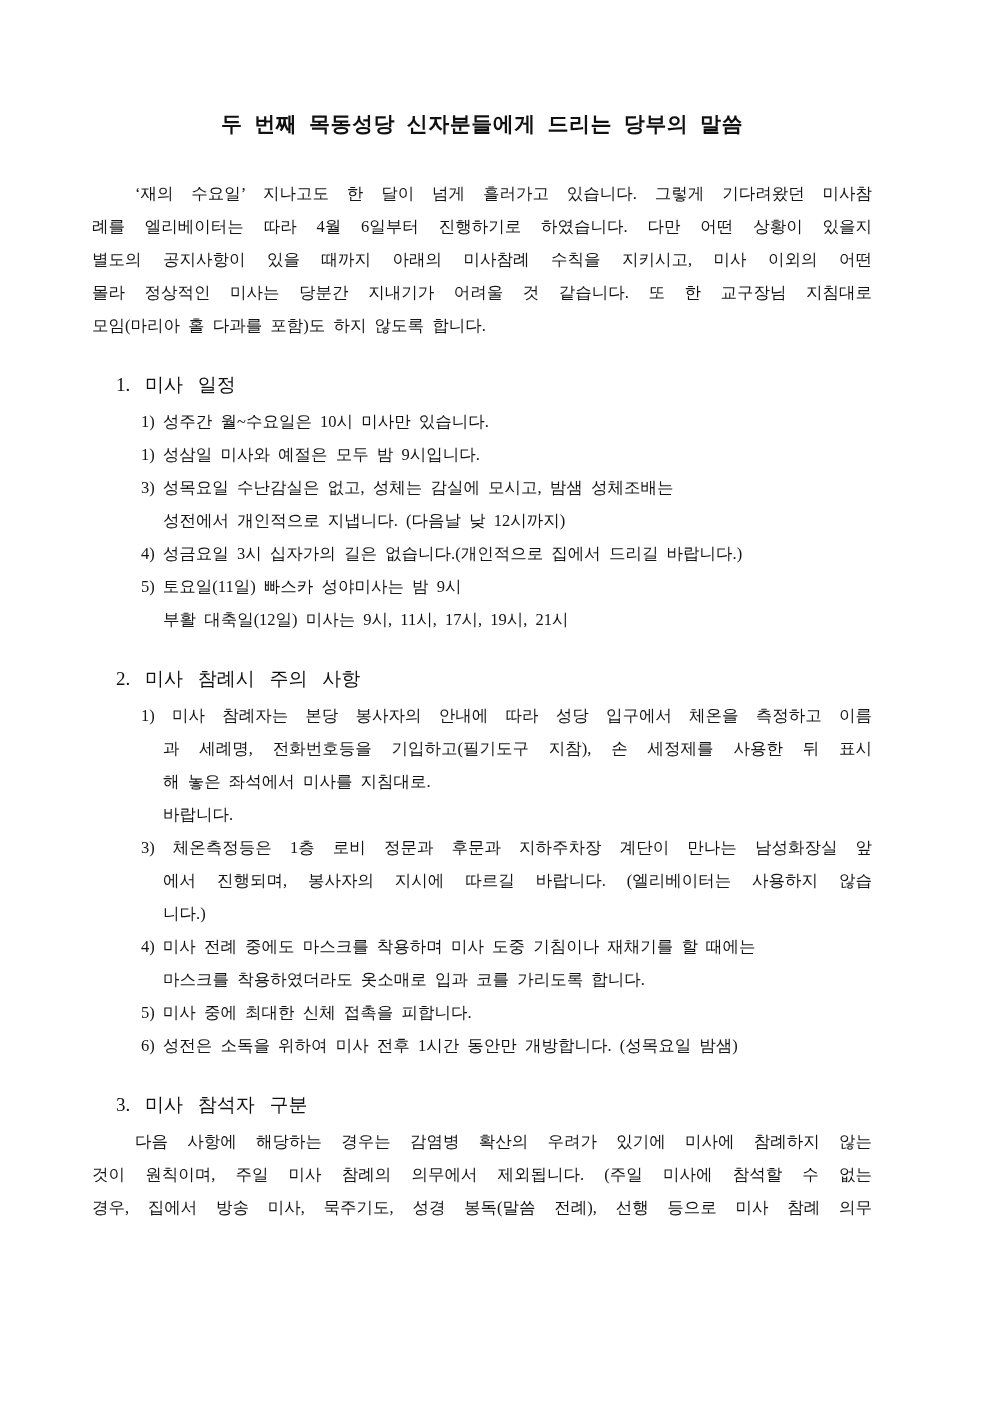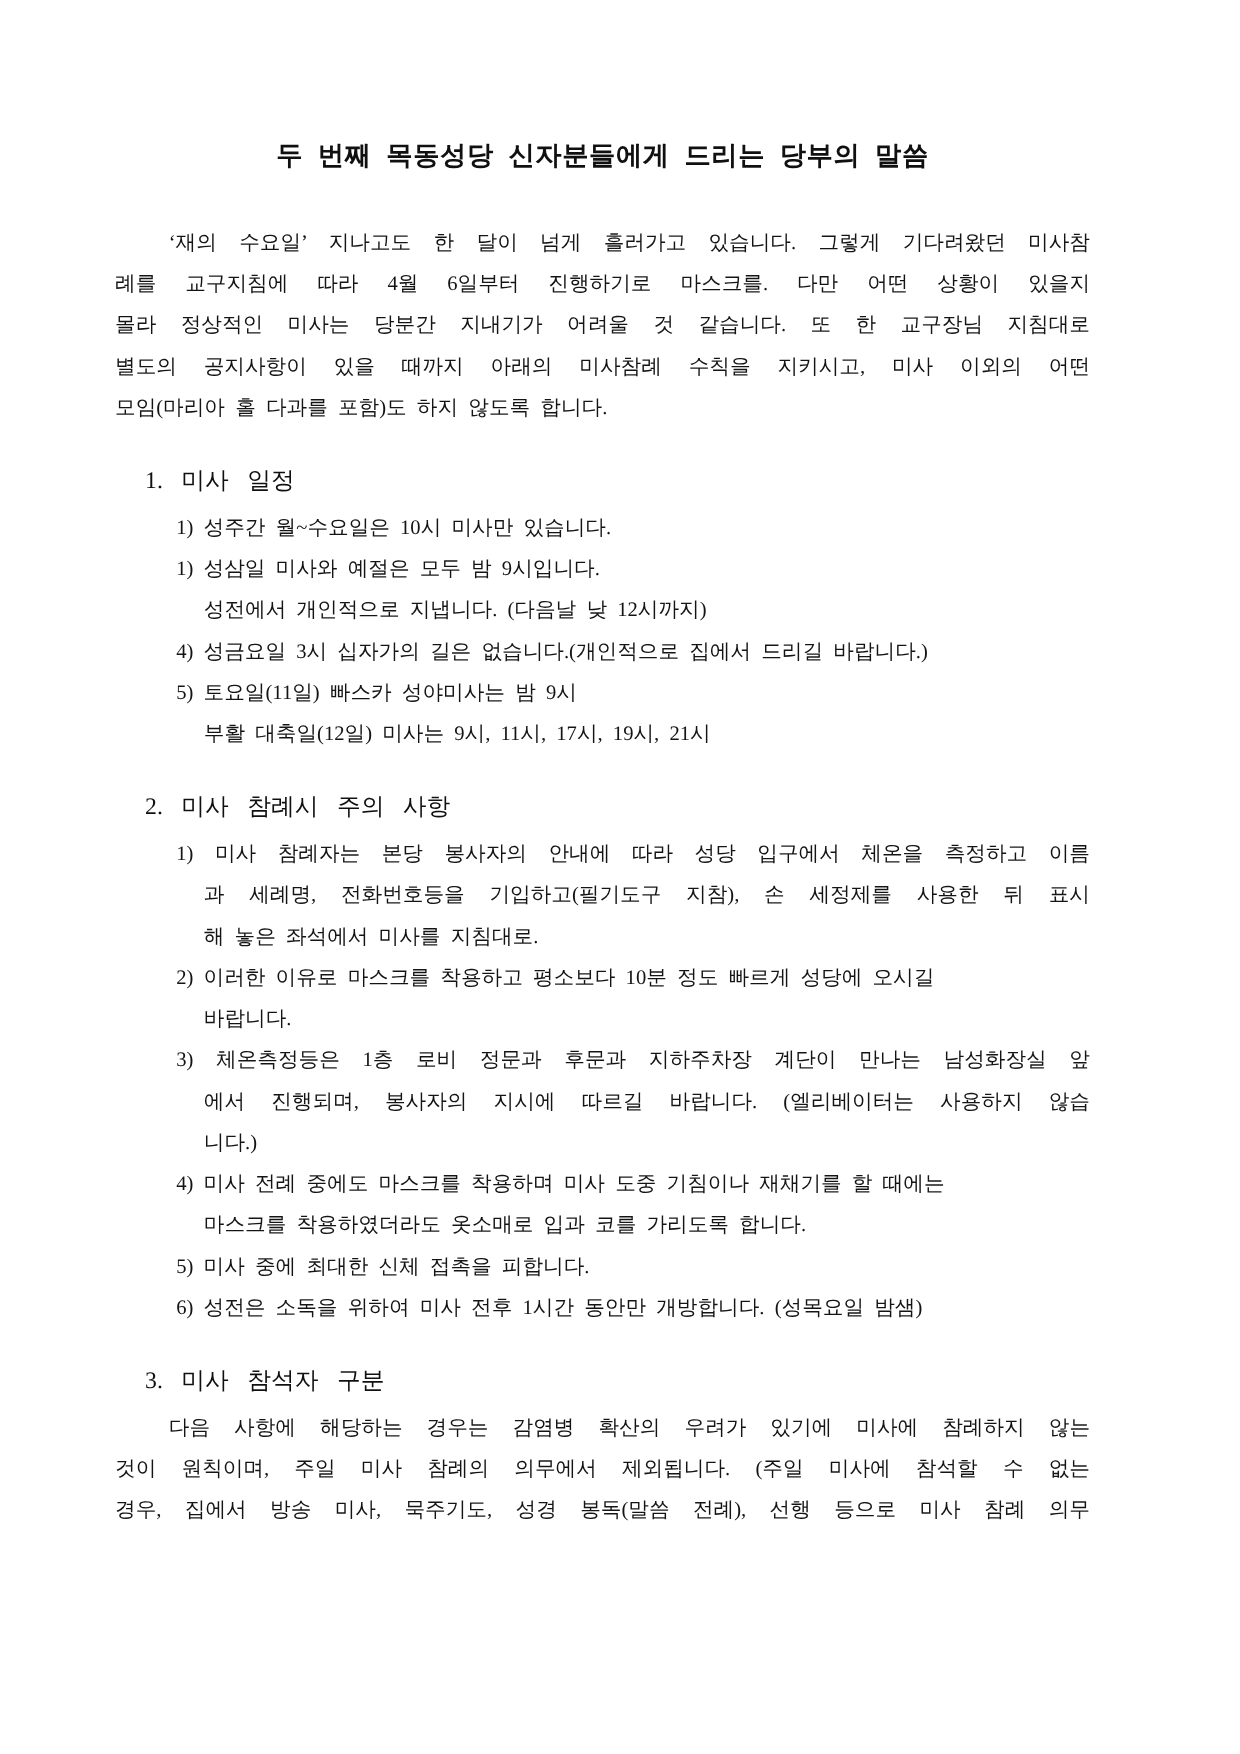--- a/index.html
+++ b/index.html
@@ -54,40 +54,40 @@
   .ind-cont       { padding-left: 71px; }
 </style>
 </head>
 <body>
 
 <div class="page">
   <div class="doc-title">두 번째 목동성당 신자분들에게 드리는 당부의 말씀</div>
   <div>
       <div class="block block-paragraph">
         <div class="line ind-para-first just">‘재의 수요일’ 지나고도 한 달이 넘게 흘러가고 있습니다. 그렇게 기다려왔던 미사참</div>
-        <div class="line ind-para just">례를 교구지침에 따라 4월 6일부터 진행하기로 마스크를. 다만 어떤 상황이 있을지</div>
+        <div class="line ind-para just">례를 엘리베이터는 따라 4월 6일부터 진행하기로 하였습니다. 다만 어떤 상황이 있을지</div>
+        <div class="line ind-para just">별도의 공지사항이 있을 때까지 아래의 미사참례 수칙을 지키시고, 미사 이외의 어떤</div>
         <div class="line ind-para just">몰라 정상적인 미사는 당분간 지내기가 어려울 것 같습니다. 또 한 교구장님 지침대로</div>
-        <div class="line ind-para just">별도의 공지사항이 있을 때까지 아래의 미사참례 수칙을 지키시고, 미사 이외의 어떤</div>
         <div class="line ind-para">모임(마리아 홀 다과를 포함)도 하지 않도록 합니다.</div>
       </div>
       <div class="block block-heading">1. 미사 일정</div>
       <div class="block block-list">
         <div class="line ind-item">1) 성주간 월~수요일은 10시 미사만 있습니다.</div>
         <div class="line ind-item">1) 성삼일 미사와 예절은 모두 밤 9시입니다.</div>
+        <div class="line ind-item">3) 성목요일 수난감실은 없고, 성체는 감실에 모시고, 밤샘 성체조배는</div>
         <div class="line ind-cont">성전에서 개인적으로 지냅니다. (다음날 낮 12시까지)</div>
         <div class="line ind-item">4) 성금요일 3시 십자가의 길은 없습니다.(개인적으로 집에서 드리길 바랍니다.)</div>
         <div class="line ind-item">5) 토요일(11일) 빠스카 성야미사는 밤 9시</div>
         <div class="line ind-cont">부활 대축일(12일) 미사는 9시, 11시, 17시, 19시, 21시</div>
       </div>
       <div class="block block-heading">2. 미사 참례시 주의 사항</div>
       <div class="block block-list">
         <div class="line ind-item just">1) 미사 참례자는 본당 봉사자의 안내에 따라 성당 입구에서 체온을 측정하고 이름</div>
         <div class="line ind-cont just">과 세례명, 전화번호등을 기입하고(필기도구 지참), 손 세정제를 사용한 뒤 표시</div>
         <div class="line ind-cont">해 놓은 좌석에서 미사를 지침대로.</div>
-        <div class="line ind-item">2) 이러한 이유로 마스크를 착용하고 평소보다 10분 정도 빠르게 성당에 오시길</div>
         <div class="line ind-cont">바랍니다.</div>
         <div class="line ind-item just">3) 체온측정등은 1층 로비 정문과 후문과 지하주차장 계단이 만나는 남성화장실 앞</div>
         <div class="line ind-cont just">에서 진행되며, 봉사자의 지시에 따르길 바랍니다. (엘리베이터는 사용하지 않습</div>
         <div class="line ind-cont">니다.)</div>
         <div class="line ind-item">4) 미사 전례 중에도 마스크를 착용하며 미사 도중 기침이나 재채기를 할 때에는</div>
         <div class="line ind-cont">마스크를 착용하였더라도 옷소매로 입과 코를 가리도록 합니다.</div>
         <div class="line ind-item">5) 미사 중에 최대한 신체 접촉을 피합니다.</div>
         <div class="line ind-item">6) 성전은 소독을 위하여 미사 전후 1시간 동안만 개방합니다. (성목요일 밤샘)</div>
       </div>
       <div class="block block-heading">3. 미사 참석자 구분</div>

